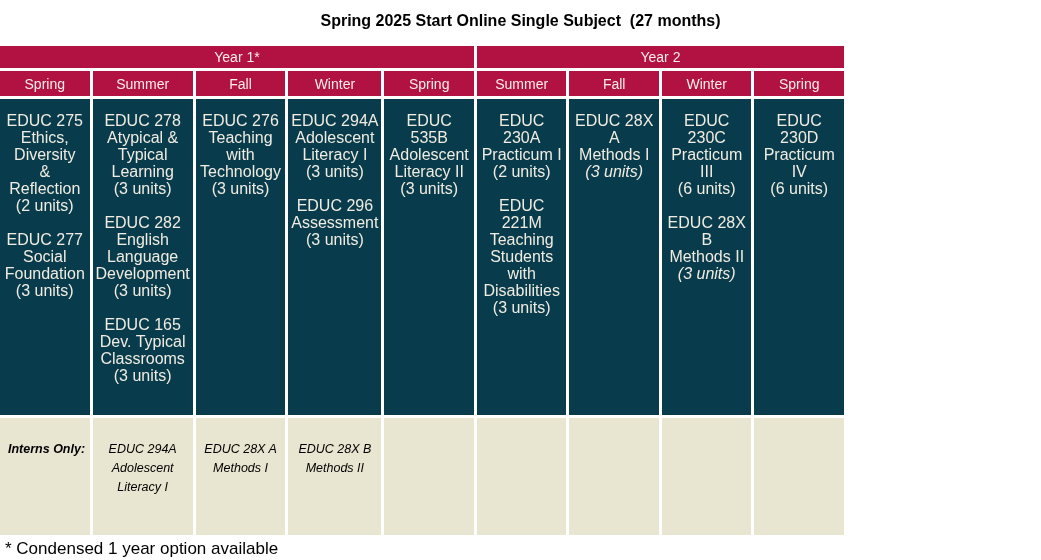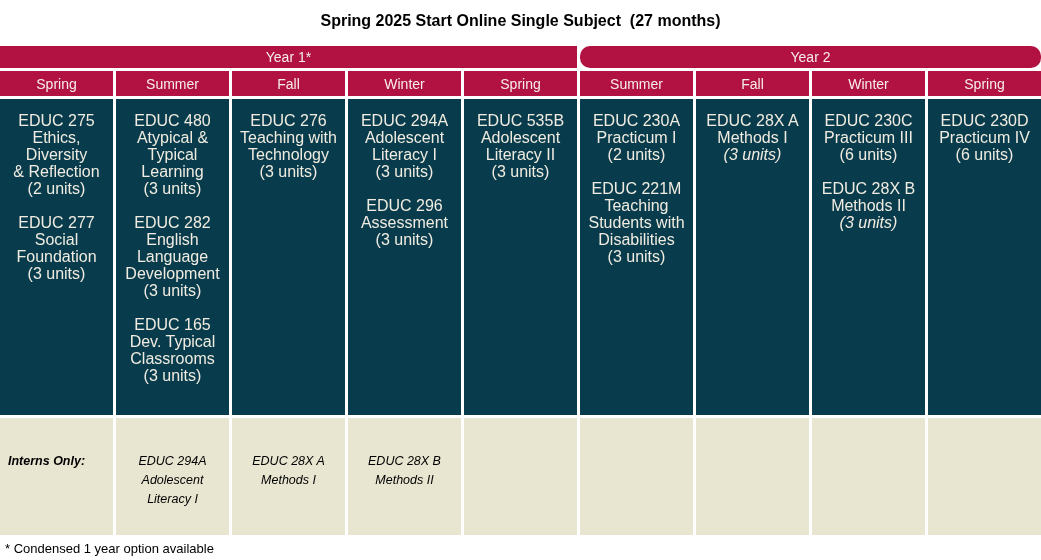--- a/index.html
+++ b/index.html
@@ -25,66 +25,66 @@
   }
   .title{
     padding-top:11px;
     text-align:center;
     font-size:16px;
     line-height:19px;
     font-weight:bold;
     white-space:pre-wrap;
   }
   .grid{
-    width:1041px;
+    width:844px;
     margin-top:16px;
     display:grid;
     grid-template-columns:repeat(9, 1fr);
     grid-template-rows:22px 25px 316px 117px;
     gap:3px;
     background:var(--page-bg);
   }
   .year-cell, .season-cell{
     background:var(--crimson);
     color:var(--header-text);
     display:flex;
     align-items:center;
     justify-content:center;
     font-size:14px;
   }
   .year-cell.span5{grid-column:span 5;}
-  .year-cell.span4{grid-column:span 4;border-radius:10px;}
+  .year-cell.span4{grid-column:span 4;}
   .course-cell{
     background:var(--teal);
     color:var(--cell-text);
     text-align:center;
     padding:13px 3px 0 3px;
     font-size:16px;
     line-height:17px;
   }
   .course-block{margin-bottom:17px;}
   .course-line.italic{font-style:italic;}
   .interns-cell{
     background:var(--beige);
     color:var(--text-black);
     font-style:italic;
     font-size:12.5px;
     line-height:19px;
-    padding-top:34px;
+    padding-top:22px;
     text-align:center;
   }
   .interns-cell.label-cell{
     text-align:left;
     padding-left:8px;
     font-weight:bold;
   }
   .footnote{
     margin-top:6px;
     padding-left:5px;
-    font-size:13px;
+    font-size:17px;
     line-height:15px;
   }
 </style>
 </head>
 <body>
 
 <div class="page">
   <div class="title">Spring 2025 Start Online Single Subject  (27 months)</div>
   <div class="grid">
       <div class="year-cell span5">Year 1*</div>
@@ -107,21 +107,21 @@
         </div>
         <div class="course-block">
           <div class="course-line">EDUC 277</div>
           <div class="course-line">Social</div>
           <div class="course-line">Foundation</div>
           <div class="course-line">(3 units)</div>
         </div>
       </div>
       <div class="course-cell">
         <div class="course-block">
-          <div class="course-line">EDUC 480</div>
+          <div class="course-line">EDUC 278</div>
           <div class="course-line">Atypical &amp;</div>
           <div class="course-line">Typical Learning</div>
           <div class="course-line">(3 units)</div>
         </div>
         <div class="course-block">
           <div class="course-line">EDUC 282</div>
           <div class="course-line">English</div>
           <div class="course-line">Language</div>
           <div class="course-line">Development</div>
           <div class="course-line">(3 units)</div>

